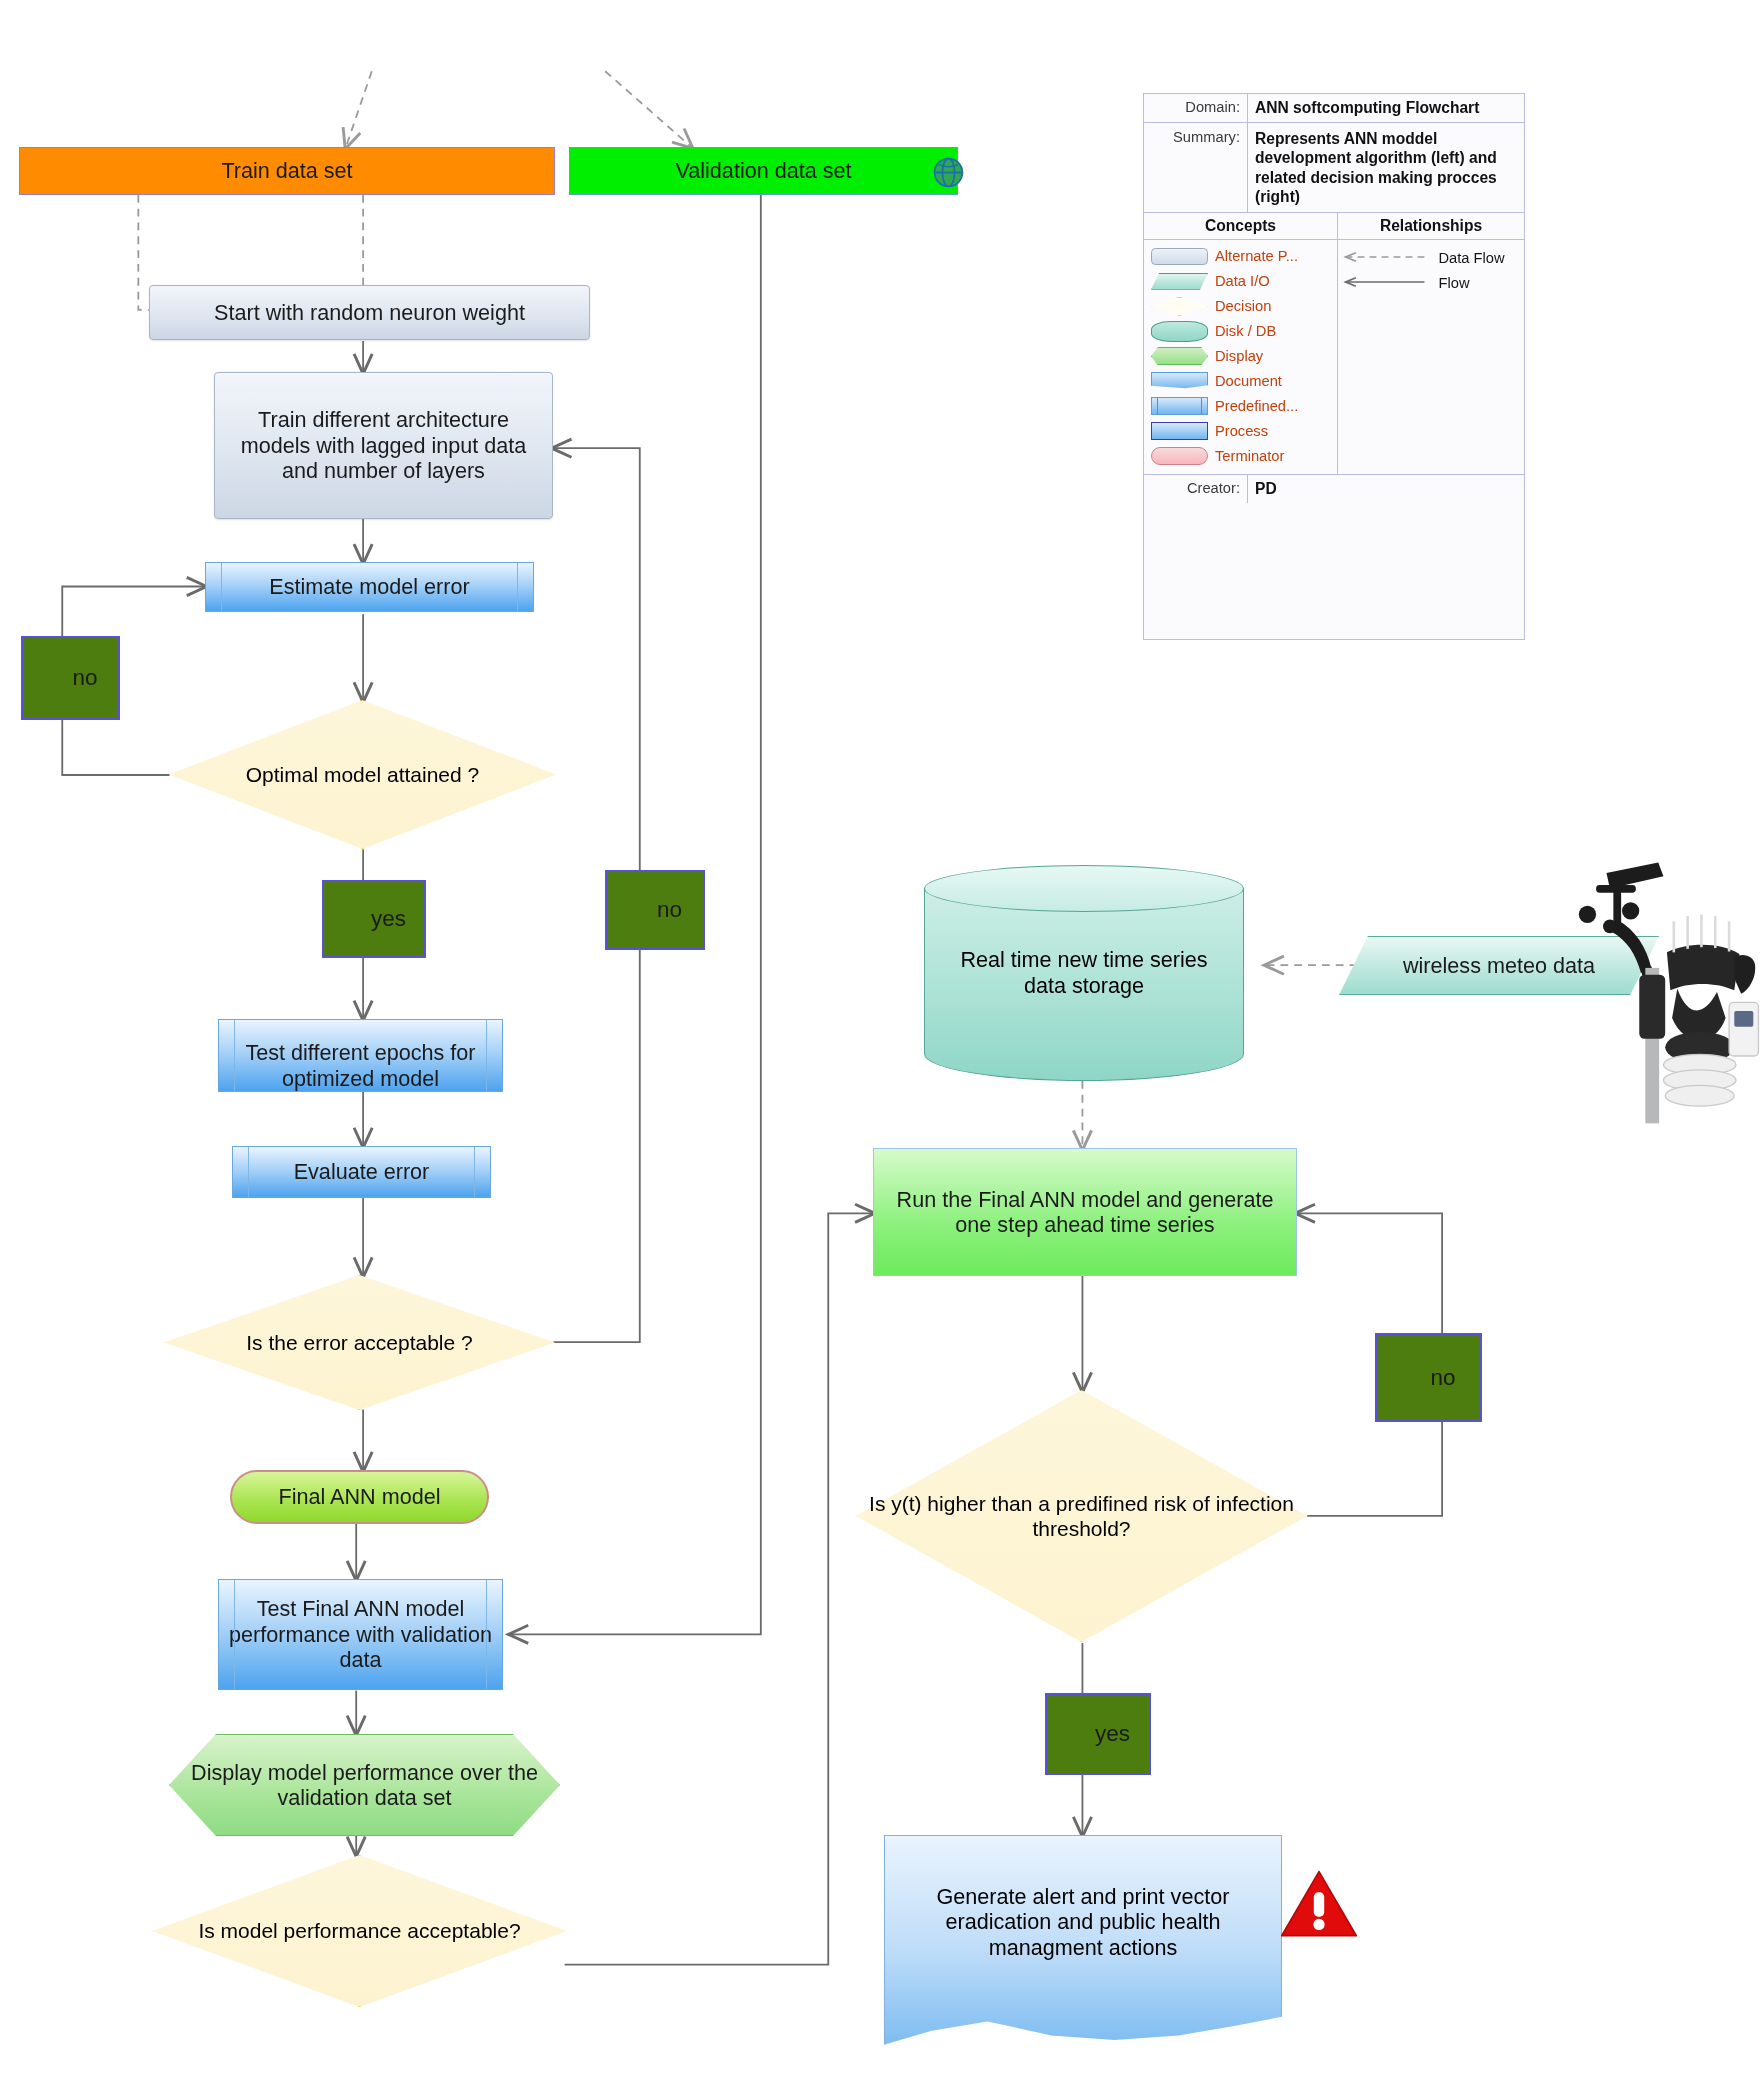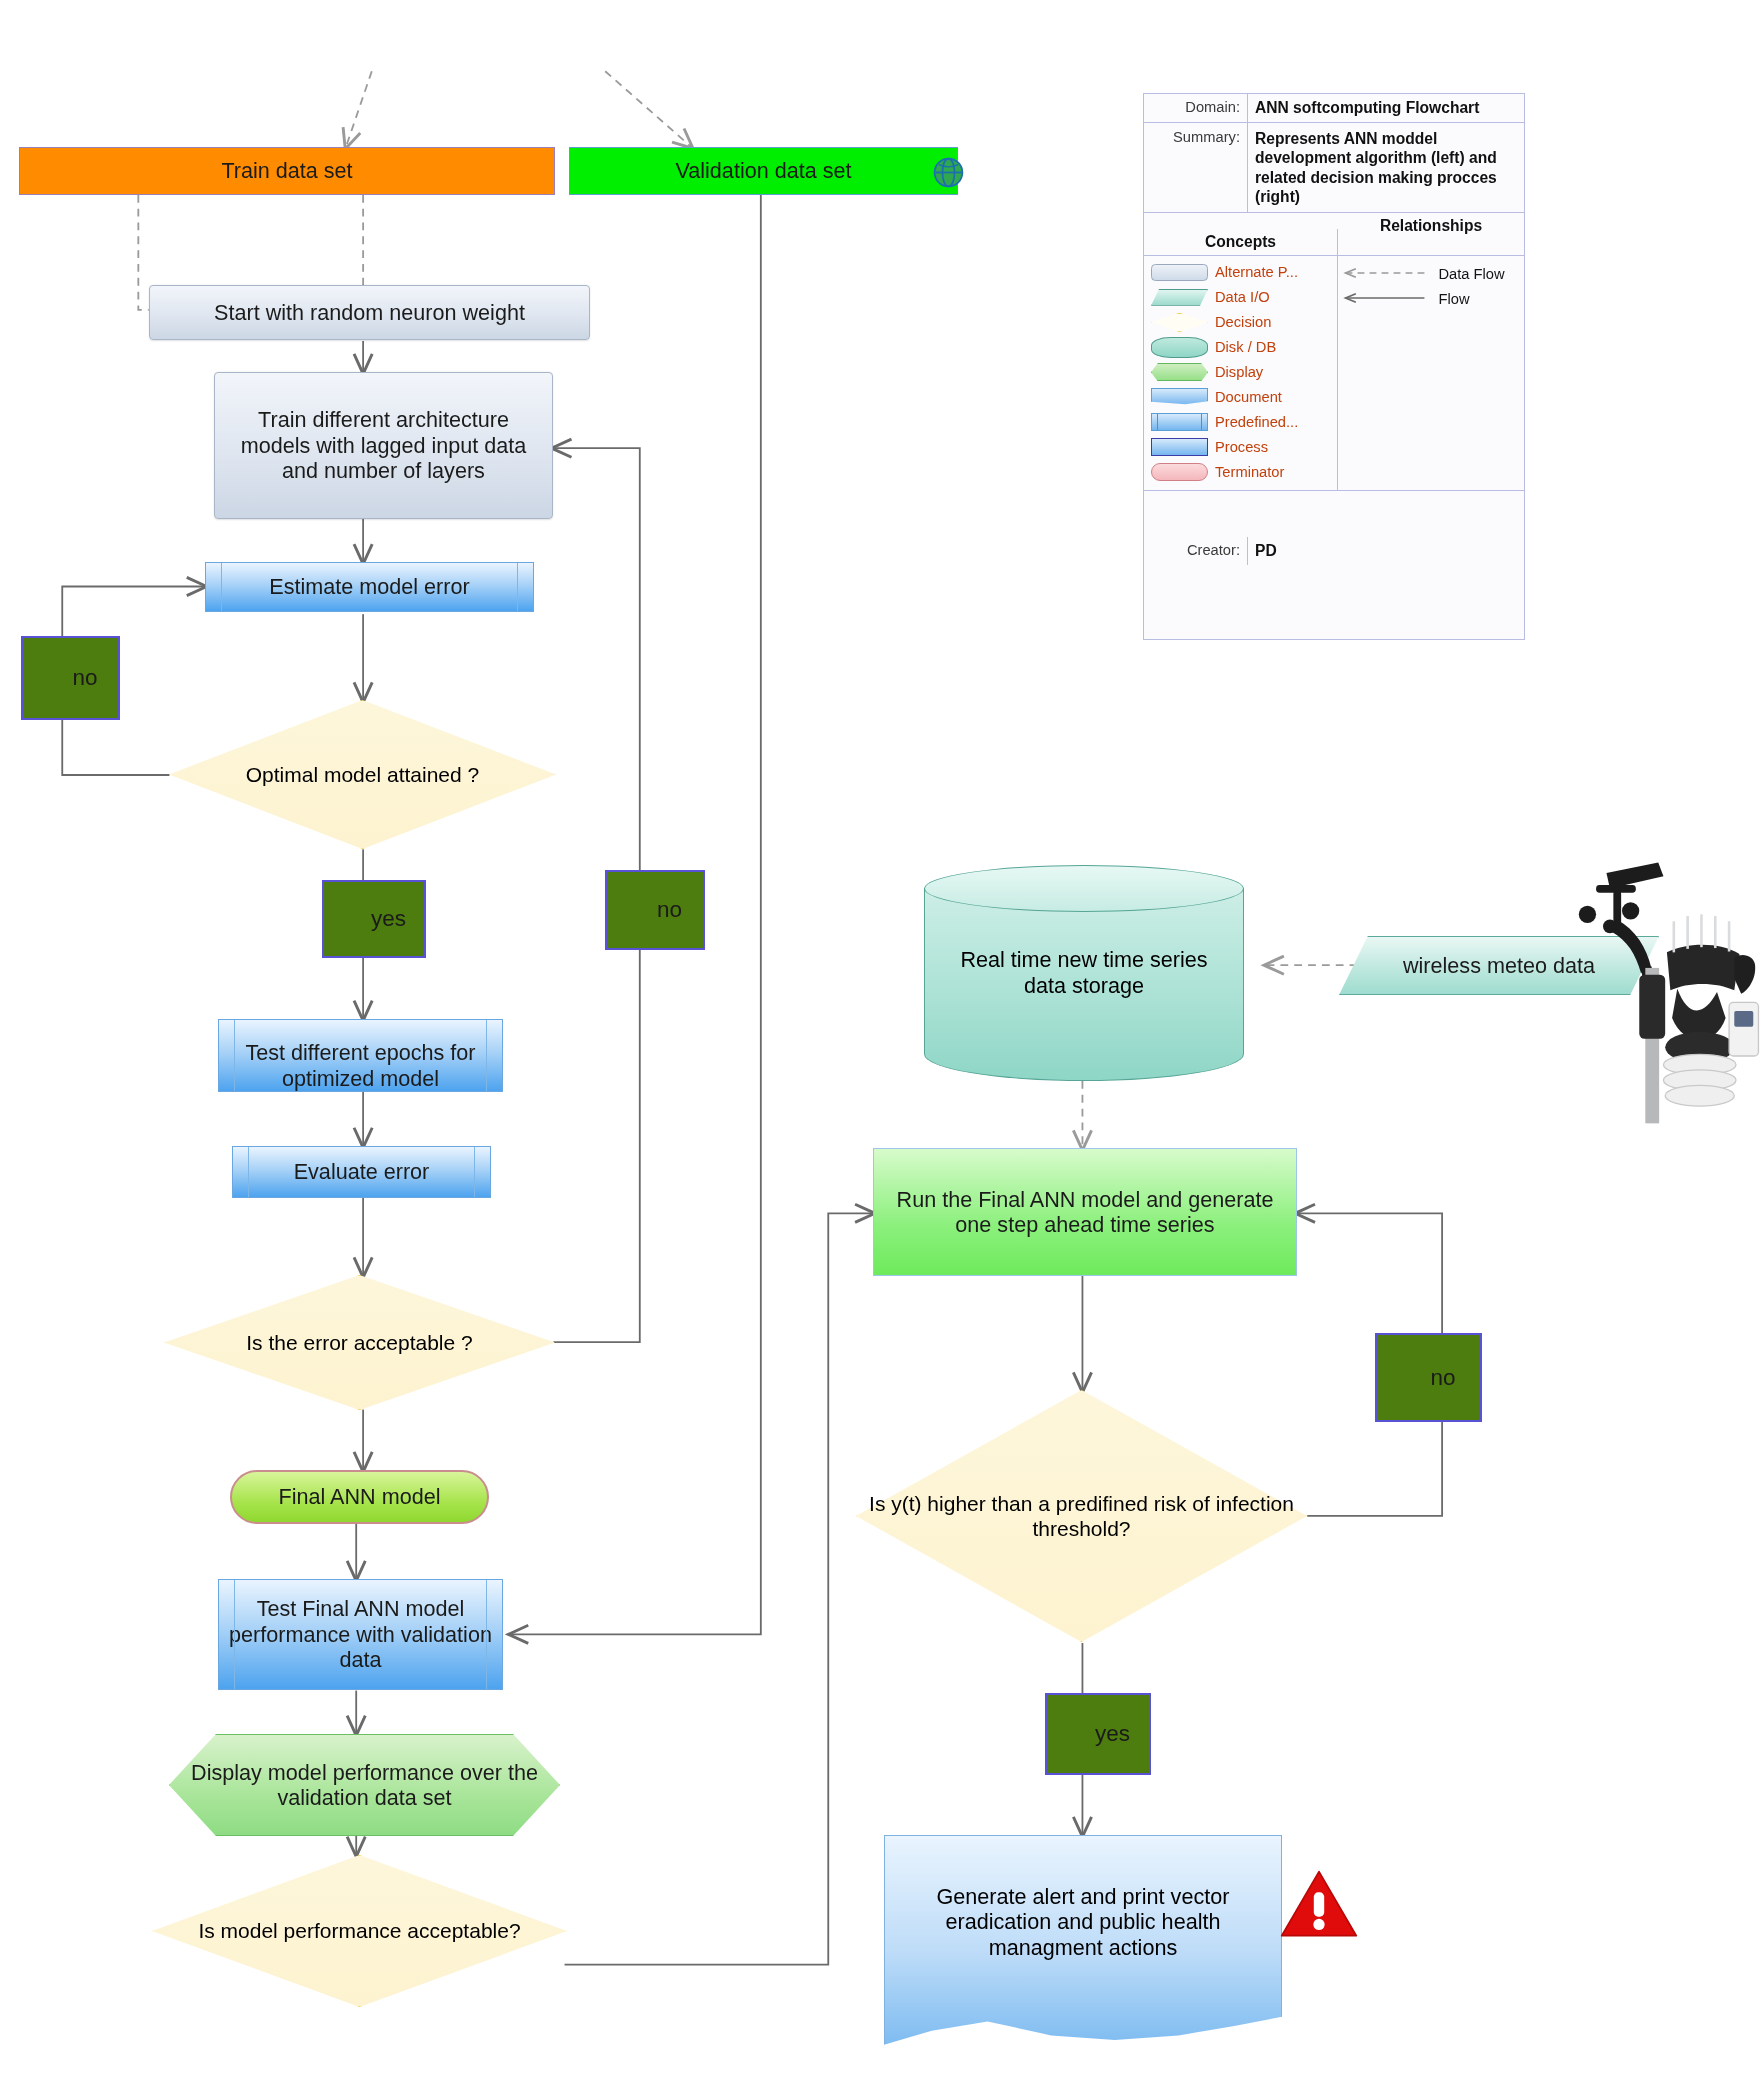--- a/index.html
+++ b/index.html
@@ -77,27 +77,27 @@
   .edgelbl{position:absolute;background:#4d7c0f;border:2.2px solid #5a52d6;
       display:flex;align-items:center;justify-content:center;color:#1b1b1b;padding-left:29px;}
 
   
   .greenproc{background:linear-gradient(180deg,#d7fbcb 0%,#8cf07d 60%,#6eea5c 100%);
       border:1.3px solid #9cc6ea;}
 
   
   .legend{position:absolute;background:#fbfbfd;border:1.3px solid #b9bde4;}
   .lrow{display:flex;border-bottom:1.3px solid #b9bde4;}
-  .lrow:last-child{border-bottom:none;margin-top:46px;}
+  .lrow:last-child{border-bottom:none;}
   .lcellL{width:104px;flex:none;border-right:1.3px solid #b9bde4;
       text-align:right;padding:5.2px 7px 5.2px 3.5px;box-sizing:border-box;color:#3a3a3a;}
   .lcellR{flex:1;padding:5.2px 7px;box-sizing:border-box;font-weight:bold;color:#111;}
   .lhdr{display:flex;border-bottom:1.3px solid #b9bde4;}
   .lhdr > div{padding:4.3px 0;text-align:center;font-weight:bold;color:#111;}
-  .lhdr .c1{width:193px;flex:none;border-right:1.3px solid #b9bde4;margin-top:16px;}
+  .lhdr .c1{width:193px;flex:none;border-right:1.3px solid #b9bde4;}
   .lhdr .c2{flex:1;}
   .lbody{display:flex;border-bottom:1.3px solid #b9bde4;}
   .lconcepts{width:193px;flex:none;border-right:1.3px solid #b9bde4;padding:3.5px 0 5.2px 0;}
   .lrels{flex:1;padding:5.2px 0 0 0;}
   .citem{display:flex;align-items:center;height:25px;}
   .cicon{width:71px;flex:none;display:flex;align-items:center;justify-content:center;}
   .clabel{flex:1;color:#c2410c;}
   .ritem{display:flex;align-items:center;height:25px;padding-left:3.5px;}
   .ricon{width:97px;flex:none;}
   .rlabel{flex:1;color:#141414;}

